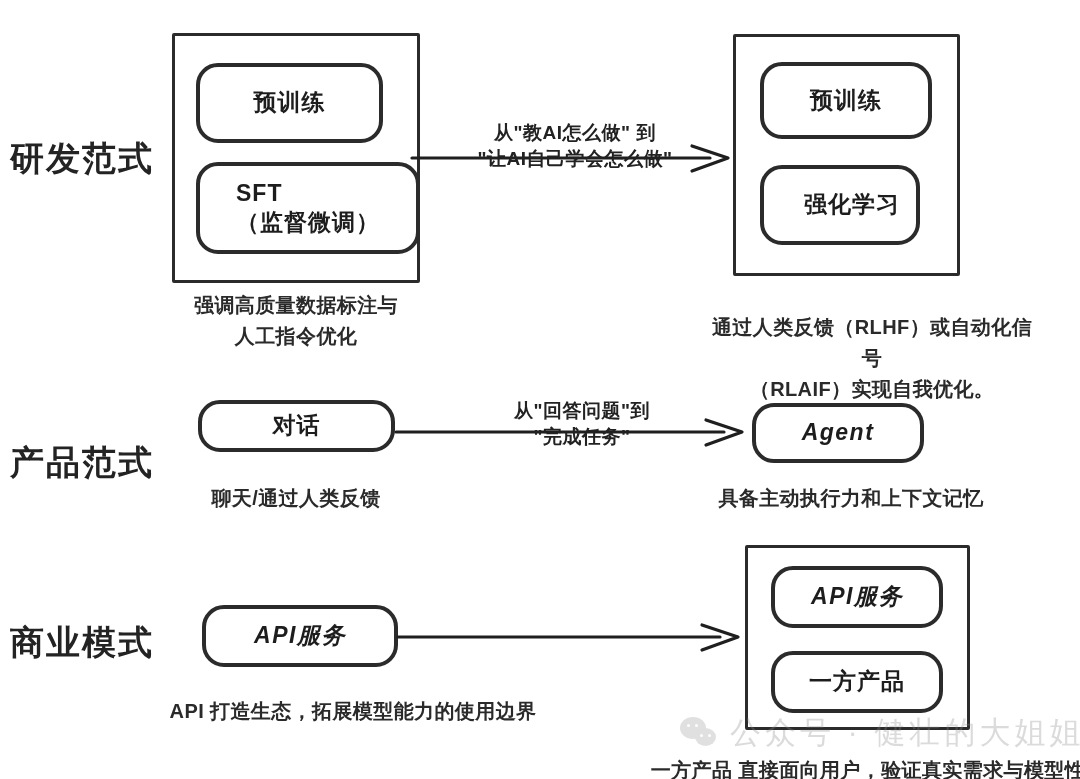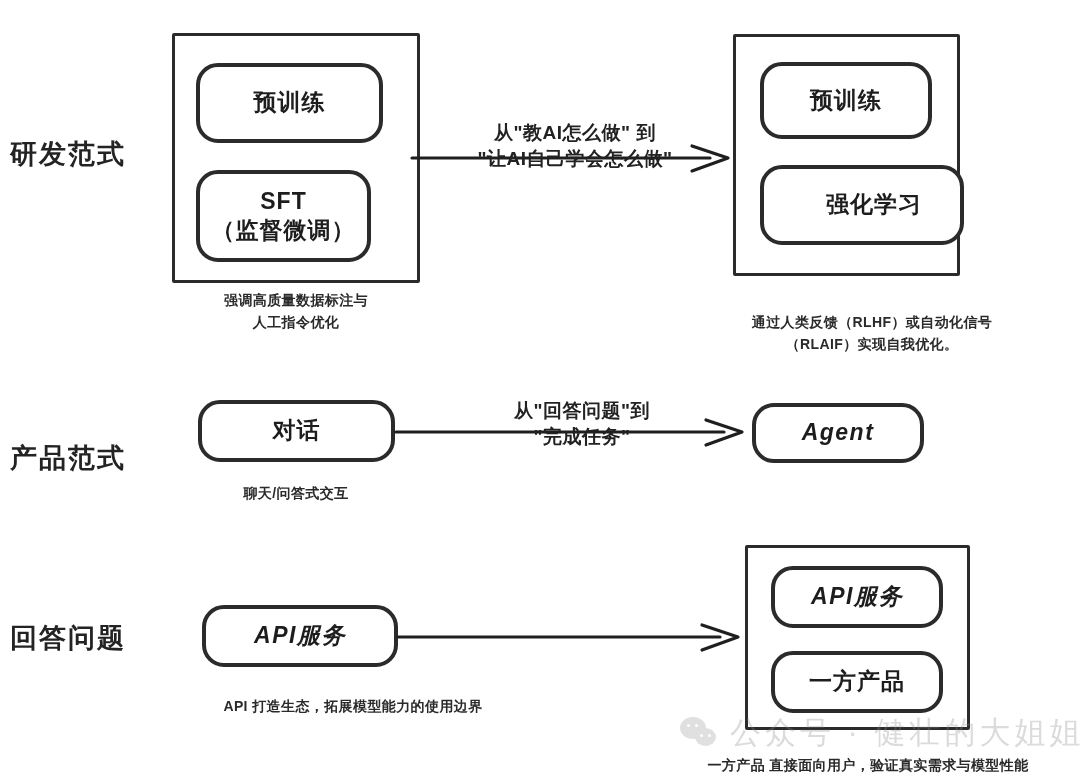--- a/index.html
+++ b/index.html
@@ -14,21 +14,21 @@
   #canvas {
     position: relative;
     width: 1080px;
     height: 779px;
     background: #ffffff;
     overflow: hidden;
   }
 
   .row-label {
     position: absolute;
-    font-size: 27px;
+    font-size: 34px;
     font-weight: 700;
     letter-spacing: 2px;
     color: #232323;
     white-space: nowrap;
   }
 
   
   .container-box {
     position: absolute;
     border: 3px solid #2b2b2b;
@@ -40,39 +40,39 @@
   
   .node {
     position: absolute;
     border: 4px solid #2b2b2b;
     border-radius: 22px;
     background: #ffffff;
     box-sizing: border-box;
     display: flex;
     align-items: center;
     justify-content: center;
-    text-align: center;
+    text-align: left;
     line-height: 1.28;
   }
   .node .node-text {
     font-size: 23px;
     font-weight: 600;
     color: #1d1d1d;
     letter-spacing: 1px;
     white-space: pre-line;
   }
   .node.italicish .node-text {
     font-style: italic;
     letter-spacing: 1.5px;
   }
 
   
   .caption {
     position: absolute;
-    font-size: 14px;
+    font-size: 20px;
     font-weight: 600;
     color: #2a2a2a;
     line-height: 1.55;
     white-space: pre-line;
     letter-spacing: 0.4px;
   }
   .caption.center { text-align: center; }
   .caption.left   { text-align: center; }
 
   
@@ -135,71 +135,72 @@
 <body>
 
 <div id="canvas">
 
   <div class="row-label" style="left:10px; top:136px;">研发范式</div>
 
   <div class="container-box" style="left:172px; top:33px; width:248px; height:250px;">
     <div class="node" style="left:21px; top:27px; width:187px; height:80px;">
       <span class="node-text">预训练</span>
     </div>
-    <div class="node" style="left:21px; top:134px; width:175px; height:92px;">
+    <div class="node" style="left:21px; top:126px; width:224px; height:92px;">
       <span class="node-text">SFT
 （监督微调）</span>
     </div>
   </div>
 
   <div class="caption center" style="left:156px; top:290px; width:280px;">强调高质量数据标注与
 人工指令优化</div>
 
   <svg class="arrow-svg" style="left:410px; top:140px; width:330px; height:36px;" viewBox="0 0 330 36">
     <line x1="2" y1="18" x2="300" y2="18" stroke="#1f1f1f" stroke-width="3.2" stroke-linecap="round"></line>
     <polyline points="282,6 318,18 282,31" fill="none" stroke="#1f1f1f" stroke-width="3.2" stroke-linecap="round" stroke-linejoin="round"></polyline>
   </svg>
 
   <div class="arrow-label" style="left:450px; top:120px; width:250px;">从"教AI怎么做" 到
 "让AI自己学会怎么做"</div>
 
   <div class="container-box" style="left:733px; top:34px; width:227px; height:242px;">
     <div class="node" style="left:24px; top:25px; width:172px; height:77px;">
       <span class="node-text">预训练</span>
     </div>
-    <div class="node" style="left:24px; top:128px; width:204px; height:80px;padding-left:24px;">
+    <div class="node" style="left:24px; top:128px; width:160px; height:80px;padding-left:24px;">
       <span class="node-text">强化学习</span>
     </div>
   </div>
 
   <div class="caption center" style="left:707px; top:312px; width:330px;">通过人类反馈（RLHF）或自动化信号
 （RLAIF）实现自我优化。</div>
 
   <div class="row-label" style="left:10px; top:416px;margin-top:24px;">产品范式</div>
 
-  <div class="node" style="left:198px; top:400px; width:197px; height:62px;">
+  <div class="node" style="left:198px; top:400px; width:197px; height:52px;">
     <span class="node-text">对话</span>
   </div>
 
-  <div class="caption center" style="left:186px; top:483px; width:220px;">聊天/问答式交互</div>
+  <div class="caption center" style="left:186px; top:483px; width:220px;">聊天/通过人类反馈</div>
 
   <svg class="arrow-svg" style="left:394px; top:414px; width:358px; height:36px;" viewBox="0 0 358 36">
     <line x1="2" y1="18" x2="330" y2="18" stroke="#1f1f1f" stroke-width="3.2" stroke-linecap="round"></line>
     <polyline points="312,6 348,18 312,31" fill="none" stroke="#1f1f1f" stroke-width="3.2" stroke-linecap="round" stroke-linejoin="round"></polyline>
   </svg>
 
   <div class="arrow-label" style="left:487px; top:398px; width:190px;">从"回答问题"到
 "完成任务"</div>
 
   <div class="node italicish" style="left:752px; top:403px; width:172px; height:60px;">
     <span class="node-text">Agent</span>
   </div>
 
-
-  <div class="row-label" style="left:10px; top:620px;">回答问题</div>
+  <div class="caption center" style="left:716px; top:483px; width:270px;">具备主动执行力和上下文记忆</div>
+
+  <div class="row-label" style="left:10px; top:620px;">商业模式</div>
 
   <div class="node italicish" style="left:202px; top:605px; width:196px; height:62px;">
     <span class="node-text">API服务</span>
   </div>
 
   <div class="caption left" style="left:143px; top:696px; width:420px;">API 打造生态，拓展模型能力的使用边界</div>
 
   <svg class="arrow-svg" style="left:396px; top:619px; width:352px; height:36px;" viewBox="0 0 352 36">
     <line x1="2" y1="18" x2="324" y2="18" stroke="#1f1f1f" stroke-width="3.2" stroke-linecap="round"></line>
     <polyline points="306,6 342,18 306,31" fill="none" stroke="#1f1f1f" stroke-width="3.2" stroke-linecap="round" stroke-linejoin="round"></polyline>

